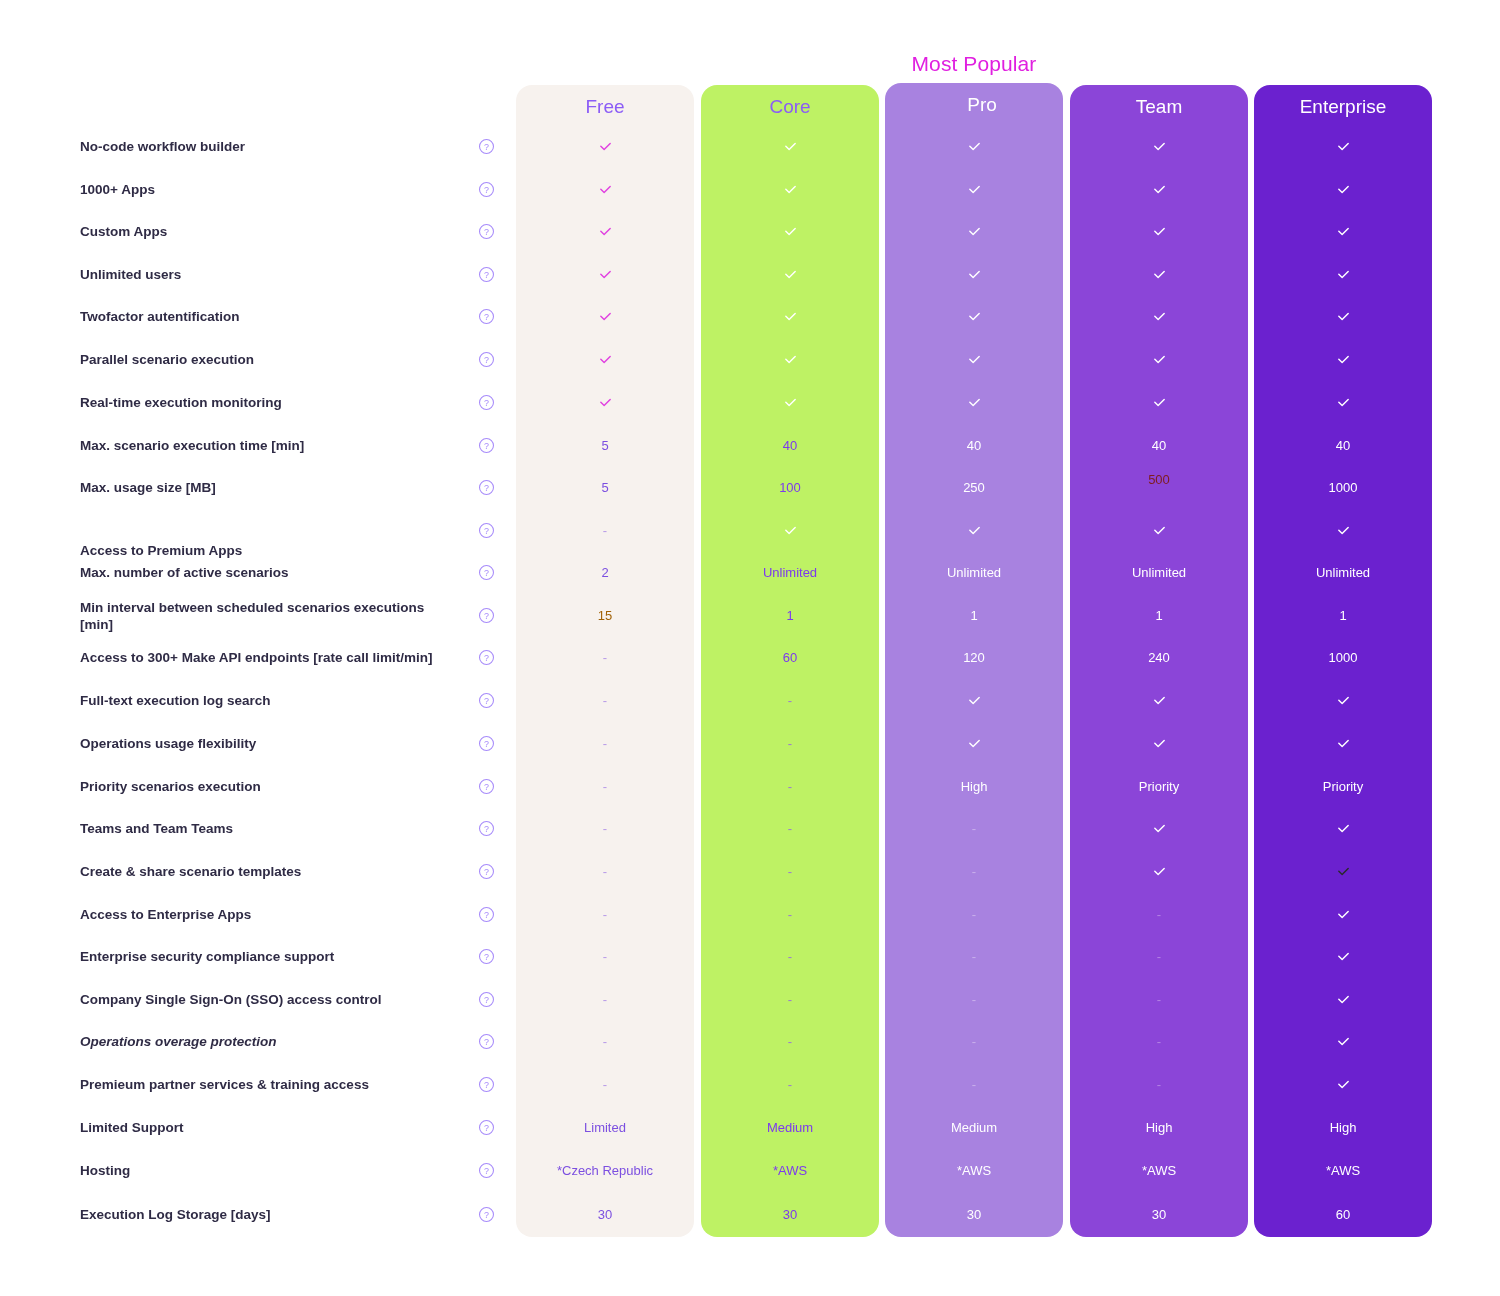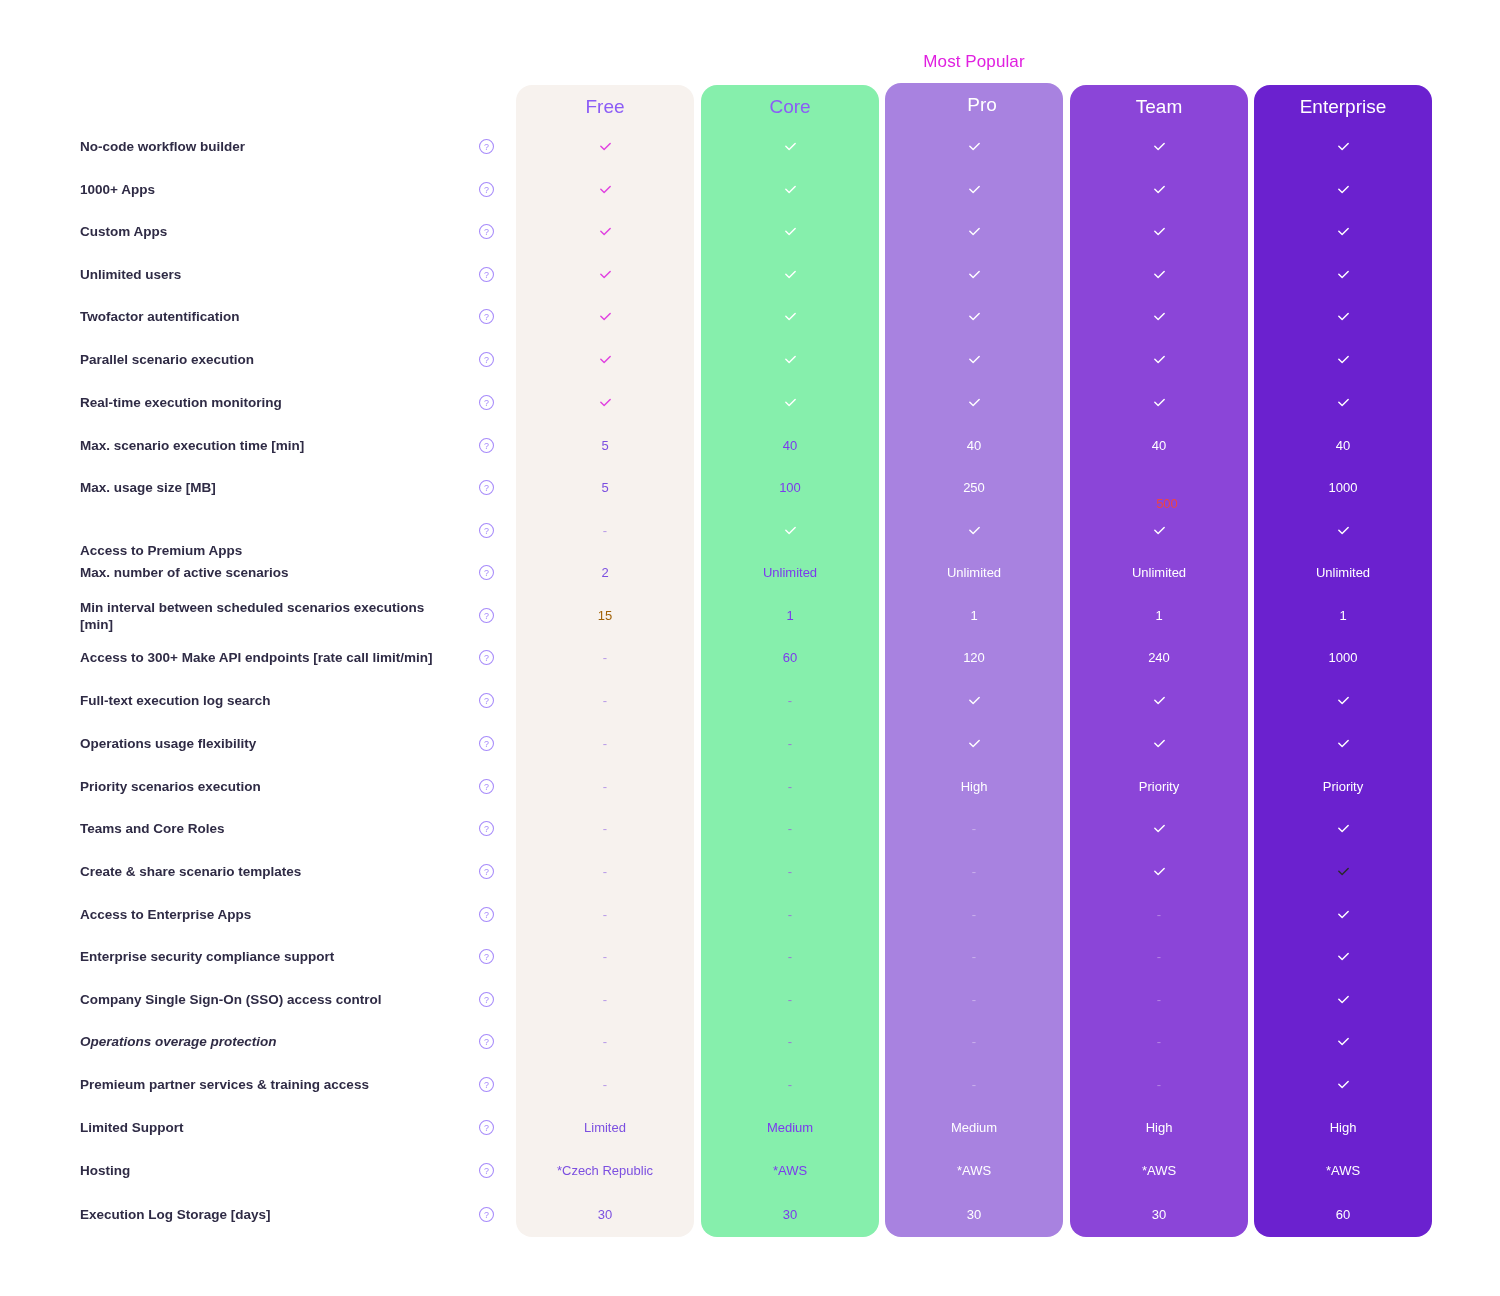--- a/index.html
+++ b/index.html
@@ -18,21 +18,21 @@
     overflow: hidden;
   }
 
   
   .most-popular {
     position: absolute;
     left: 885px;
     top: 52px;
     width: 178px;
     text-align: center;
-    font-size: 17px;
+    font-size: 21px;
     font-weight: 400;
     color: #e020e0;
     letter-spacing: 0.1px;
   }
 
   
   .plan-col {
     position: absolute;
     top: 85px;
     width: 178px;
@@ -104,21 +104,21 @@
 <body>
 
 <div id="page">
 
   <div class="most-popular">Most Popular</div>
 
   <div id="plan-columns">
       <div class="plan-col" style="left: 516px; background: rgb(247, 242, 238);">
         <div class="plan-header" style="color: rgb(139, 92, 246);">Free</div>
       </div>
-      <div class="plan-col" style="left: 701px; background: #86efac;">
+      <div class="plan-col" style="left: 701px; background: #bef264;">
         <div class="plan-header" style="color: rgb(139, 92, 246);">Core</div>
       </div>
       <div class="plan-col pro" style="left: 885px; background: rgb(168, 130, 224);">
         <div class="plan-header" style="color: rgb(255, 255, 255); padding-left: 16px;">Pro</div>
       </div>
       <div class="plan-col" style="left: 1070px; background: rgb(139, 69, 216);">
         <div class="plan-header" style="color: rgb(255, 255, 255);">Team</div>
       </div>
       <div class="plan-col" style="left: 1254px; background: rgb(107, 33, 207);">
         <div class="plan-header" style="color: rgb(255, 255, 255);">Enterprise</div>
@@ -313,21 +313,21 @@
         <div class="row-label" style="top: 479px; color: rgb(47, 43, 69);">Max. usage size [MB]</div>
         <div class="help-icon" style="top: 479px;">
           <svg width="17" height="17" viewBox="0 0 20 20" fill="none" aria-hidden="true">
             <circle cx="10" cy="10" r="8.2" stroke="#a78bfa" stroke-width="1.25"></circle>
             <text x="10" y="14.1" text-anchor="middle" font-family="Liberation Sans, sans-serif" font-size="10.5" fill="#a78bfa">?</text>
           </svg>
         </div>
         <div class="cell" style="left: 516px; top: 480px; color: rgb(124, 79, 224);">5</div>
         <div class="cell" style="left: 701px; top: 480px; color: rgb(124, 58, 237);">100</div>
         <div class="cell" style="left: 885px; top: 480px; color: rgb(255, 255, 255);">250</div>
-        <div class="cell" style="left: 1070px; top: 496px; color: #ef4444; margin-left: 8px;">500</div>
+        <div class="cell" style="left: 1070px; top: 472px; color: #7f1d1d;">500</div>
         <div class="cell" style="left: 1254px; top: 480px; color: rgb(255, 255, 255);">1000</div>
       </div>
       <div class="row" style="top: 0px;">
         <div class="row-label" style="top: 522px; color: rgb(47, 43, 69); margin-top: 20px;">Access to Premium Apps</div>
         <div class="help-icon" style="top: 522px;">
           <svg width="17" height="17" viewBox="0 0 20 20" fill="none" aria-hidden="true">
             <circle cx="10" cy="10" r="8.2" stroke="#a78bfa" stroke-width="1.25"></circle>
             <text x="10" y="14.1" text-anchor="middle" font-family="Liberation Sans, sans-serif" font-size="10.5" fill="#a78bfa">?</text>
           </svg>
         </div>
@@ -435,21 +435,21 @@
             <text x="10" y="14.1" text-anchor="middle" font-family="Liberation Sans, sans-serif" font-size="10.5" fill="#a78bfa">?</text>
           </svg>
         </div>
         <div class="cell" style="left: 516px; top: 779px; color: rgb(183, 154, 232);"><span class="dash">-</span></div>
         <div class="cell" style="left: 701px; top: 779px; color: rgb(155, 122, 212);"><span class="dash">-</span></div>
         <div class="cell" style="left: 885px; top: 779px; color: rgb(255, 255, 255);">High</div>
         <div class="cell" style="left: 1070px; top: 779px; color: rgb(255, 255, 255);">Priority</div>
         <div class="cell" style="left: 1254px; top: 779px; color: rgb(255, 255, 255);">Priority</div>
       </div>
       <div class="row" style="top: 0px;">
-        <div class="row-label" style="top: 820px; color: rgb(47, 43, 69);">Teams and Core Roles</div>
+        <div class="row-label" style="top: 820px; color: rgb(47, 43, 69);">Teams and Team Teams</div>
         <div class="help-icon" style="top: 820px;">
           <svg width="17" height="17" viewBox="0 0 20 20" fill="none" aria-hidden="true">
             <circle cx="10" cy="10" r="8.2" stroke="#a78bfa" stroke-width="1.25"></circle>
             <text x="10" y="14.1" text-anchor="middle" font-family="Liberation Sans, sans-serif" font-size="10.5" fill="#a78bfa">?</text>
           </svg>
         </div>
         <div class="cell" style="left: 516px; top: 821px; color: rgb(183, 154, 232);"><span class="dash">-</span></div>
         <div class="cell" style="left: 701px; top: 821px; color: rgb(155, 122, 212);"><span class="dash">-</span></div>
         <div class="cell" style="left: 885px; top: 821px; color: rgb(201, 176, 236);"><span class="dash">-</span></div>
         <div class="cell check" style="left: 1070px; top: 820px;"><svg width="17" height="17" viewBox="0 0 20 20" fill="none" aria-hidden="true">

